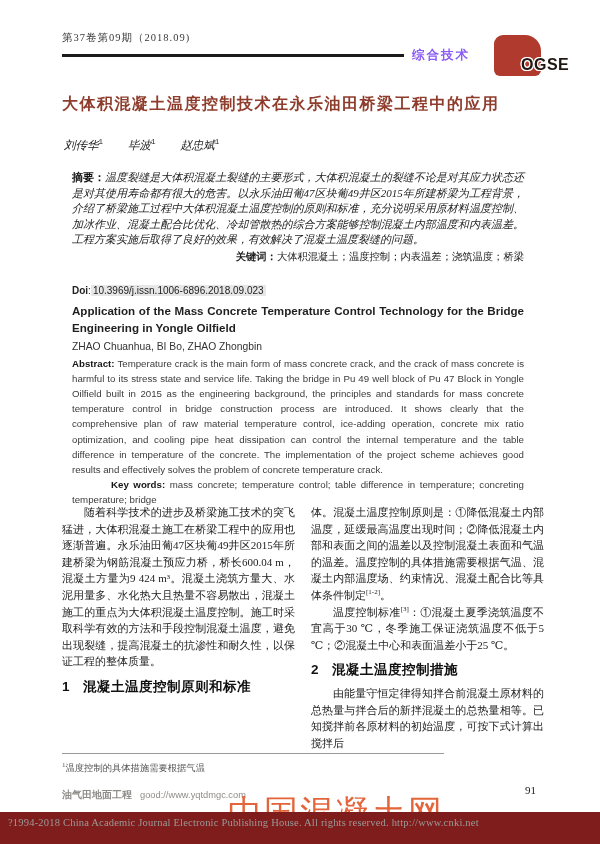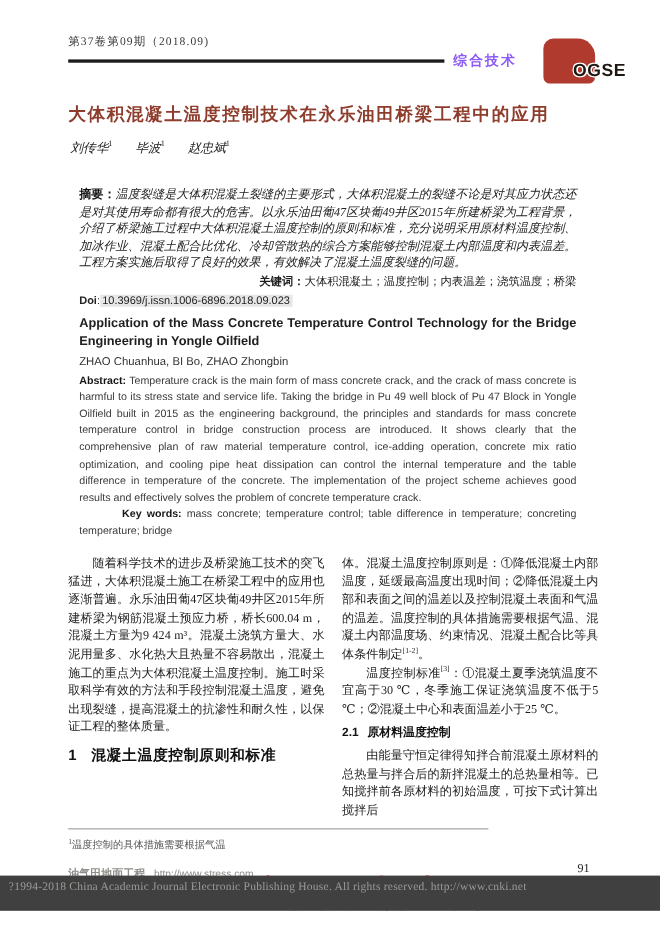--- a/index.html
+++ b/index.html
@@ -10,31 +10,31 @@
   .issue{position:absolute;left:62px;top:31px;font-size:10.5px;color:#3a3a3a;letter-spacing:1px;}
   .rule{position:absolute;left:62px;top:54px;width:342px;height:2.5px;background:#1b1b1b;}
   .section-label{position:absolute;left:412px;top:47px;font-size:12.5px;font-weight:bold;color:#8b5cf6;letter-spacing:2px;font-family:"Liberation Sans",sans-serif;}
   .logo{position:absolute;left:492px;top:35px;width:72px;height:46px;}
   .logo-blob{position:absolute;left:2px;top:0;width:47px;height:41px;background:#b03a2e;border-radius:9px 16px 6px 6px;}
   .logo-text{position:absolute;left:5px;top:21px;font-family:"Liberation Sans",sans-serif;font-weight:900;font-size:16px;letter-spacing:0.5px;color:#201713;
     text-shadow:-1px -1px 0 #fff,1px -1px 0 #fff,-1px 1px 0 #fff,1px 1px 0 #fff,0 -1px 0 #fff,0 1px 0 #fff,-1px 0 0 #fff,1px 0 0 #fff;padding-left:24px;}
 
   
   .cn-title{position:absolute;left:62px;top:94px;width:490px;font-size:16px;font-weight:bold;color:#8e3c2c;letter-spacing:1.5px;}
-  .authors{position:absolute;left:64px;top:126px;font-size:11.5px;font-style:italic;color:#222;}
+  .authors{position:absolute;left:64px;top:138px;font-size:11.5px;font-style:italic;color:#222;font-family:Liberation Mono, monospace;}
   .authors .author{margin-right:18px;}
   .authors sup{font-size:7.5px;font-style:normal;}
 
   
   .meta{position:absolute;left:72px;top:170px;width:452px;}
   .abs-cn{font-size:11px;line-height:15.6px;color:#222;text-align:justify;font-style:italic;}
   .abs-cn .lbl{font-weight:bold;font-style:normal;color:#111;}
   .kw-cn{font-size:10.3px;line-height:15.6px;color:#1d1d1d;margin-top:1px;text-align:right;}
   .kw-cn .lbl{font-weight:bold;}
-  .doi-line{margin-top:3px;font-size:10px;font-family:"Liberation Sans",sans-serif;color:#222;}
+  .doi-line{margin-top:20px;font-size:10px;font-family:"Liberation Sans",sans-serif;color:#222;}
   .doi-line .lbl{font-weight:bold;}
   .doi-line .doi-val{background:#e7e7e7;padding:0 2px;}
   .en-title{margin-top:6px;font-size:11.6px;font-weight:bold;line-height:17.5px;color:#1f1f1f;font-family:"Liberation Sans",sans-serif;text-align:justify;}
   .en-authors{margin-top:4px;font-size:10.3px;color:#333;font-family:"Liberation Sans",sans-serif;}
   .abs-en{margin-top:4px;font-size:9.7px;line-height:15.2px;color:#3b3b3b;text-align:justify;font-family:"Liberation Sans",sans-serif;}
   .abs-en .lbl{font-weight:bold;color:#161616;}
   .kw-en{font-size:9.7px;line-height:15.2px;color:#3b3b3b;text-align:justify;font-family:"Liberation Sans",sans-serif;}
   .kw-en .lbl{font-weight:bold;color:#161616;padding-left:39px;}
 
   
@@ -54,21 +54,21 @@
   .footnote sup{font-size:7px;}
 
   
   .footer-row{position:absolute;left:62px;top:784px;width:482px;}
   .journal-name{font-size:10px;font-weight:bold;color:#8f8d89;}
   .journal-url{font-size:9.3px;color:#8f8d89;margin-left:4px;font-family:"Liberation Sans",sans-serif;}
   .page-num{position:absolute;right:8px;top:0;font-size:11px;color:#222;}
   .watermark{position:absolute;left:228px;top:790px;font-size:34px;color:#e25a2b;letter-spacing:2px;opacity:0.93;white-space:nowrap;}
 
   
-  .copyright-strip{position:absolute;left:0;bottom:16px;width:600px;height:32px;background:#404040;}
+  .copyright-strip{position:absolute;left:0;bottom:0;width:600px;height:32px;background:#7f1d1d;}
   .copyright-text{position:absolute;left:8px;top:5px;font-size:10.5px;color:#9b9a97;letter-spacing:0.2px;}
 </style>
 </head>
 <body>
 
 <div class="page">
 
   <div class="issue">第37卷第09期（2018.09)</div>
   <div class="rule"></div>
   <div class="section-label">综合技术</div>
@@ -105,31 +105,31 @@
   </div>
 
   <div class="body-cols">
     <div class="col">
       <p class="indent">随着科学技术的进步及桥梁施工技术的突飞猛进，大体积混凝土施工在桥梁工程中的应用也逐渐普遍。永乐油田葡47区块葡49井区2015年所建桥梁为钢筋混凝土预应力桥，桥长600.04 m，混凝土方量为9 424 m³。混凝土浇筑方量大、水泥用量多、水化热大且热量不容易散出，混凝土施工的重点为大体积混凝土温度控制。施工时采取科学有效的方法和手段控制混凝土温度，避免出现裂缝，提高混凝土的抗渗性和耐久性，以保证工程的整体质量。</p>
       <h2 class="sec"><span class="num">1</span><span>混凝土温度控制原则和标准</span></h2>
     </div>
     <div class="col">
       <p><span>体。混凝土温度控制原则是：①降低混凝土内部温度，延缓最高温度出现时间；②降低混凝土内部和表面之间的温差以及控制混凝土表面和气温的温差。温度控制的具体措施需要根据气温、混凝土内部温度场、约束情况、混凝土配合比等具体条件制定</span><span class="ref">[1-2]</span><span>。</span></p>
       <p class="indent"><span>温度控制标准</span><span class="ref">[3]</span><span>：①混凝土夏季浇筑温度不宜高于30 ℃，冬季施工保证浇筑温度不低于5 ℃；②混凝土中心和表面温差小于25 ℃。</span></p>
-      <h3 class="subsec"><span class="num">2.1</span><span>原材料温度控制</span></h3>
+      <h2 class="sec"><span class="num">2</span><span>混凝土温度控制措施</span></h2>
       <p class="indent">由能量守恒定律得知拌合前混凝土原材料的总热量与拌合后的新拌混凝土的总热量相等。已知搅拌前各原材料的初始温度，可按下式计算出搅拌后</p>
     </div>
   </div>
 
   <div class="fn-rule"></div>
   <div class="footnote"><sup>1</sup><span>温度控制的具体措施需要根据气温</span></div>
 
   <div class="footer-row">
     <span class="journal-name">油气田地面工程</span>
-    <span class="journal-url">http://www.stress.com</span>
+    <span class="journal-url">good://www.yqtdmgc.com</span>
     <span class="page-num">91</span>
   </div>
   <div class="watermark">中国混凝土网</div>
 
   <div class="copyright-strip">
     <div class="copyright-text">?1994-2018 China Academic Journal Electronic Publishing House. All rights reserved.    http://www.cnki.net</div>
   </div>
 
 </div>
 

